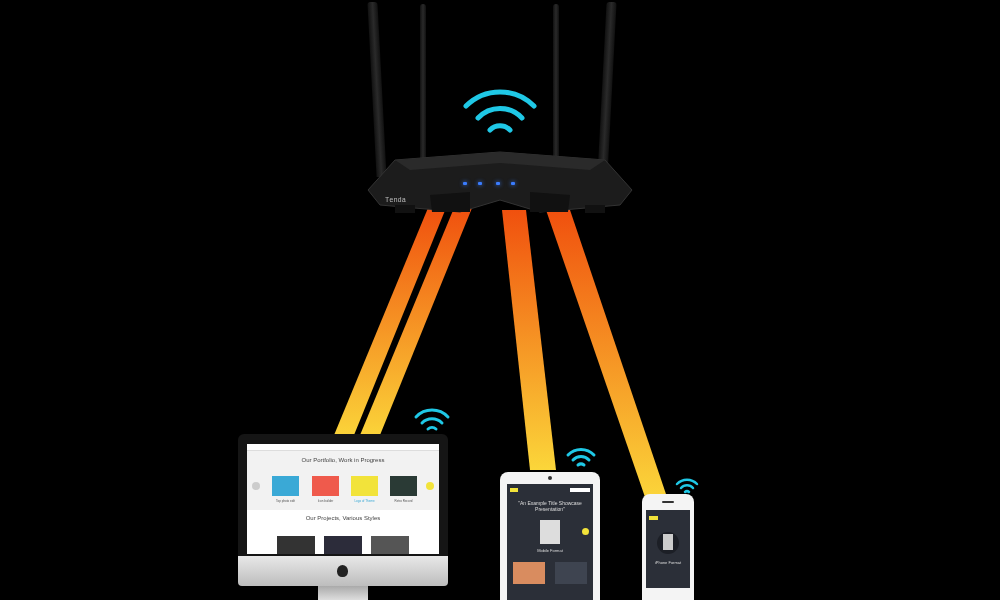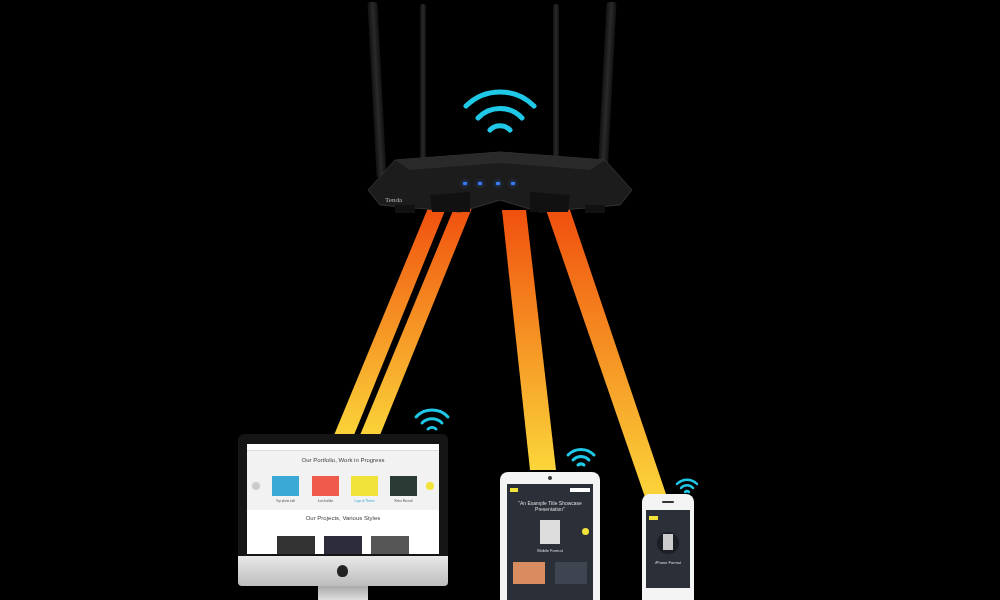--- a/index.html
+++ b/index.html
@@ -1,19 +1,19 @@
 <!DOCTYPE html>
 <html><head>
 <meta charset="utf-8">
 <style>
   html,body{margin:0;padding:0;background:#000;}
   body{width:1000px;height:600px;position:relative;overflow:hidden;font-family:"Liberation Sans",sans-serif;}
   svg.full{position:absolute;left:0;top:0;}
   .antenna{position:absolute;background:linear-gradient(90deg,#111,#2a2a2a,#111);border-radius:3px 3px 0 0;}
-  .brand{position:absolute;color:#bbb;font-size:7px;font-family:Liberation Serif, serif;}
+  .brand{position:absolute;color:#bbb;font-size:7px;font-family:Liberation Mono, monospace;}
   .led{position:absolute;width:4px;height:3px;background:#3a7cff;box-shadow:0 0 4px #3a7cff;border-radius:1px;}
   .imac{position:absolute;left:238px;top:434px;width:210px;height:166px;}
   .imac-frame{position:absolute;left:0;top:0;width:210px;height:122px;background:#151515;border-radius:6px 6px 0 0;}
   .imac-screen{position:absolute;left:9px;top:10px;width:192px;height:110px;background:#f2f2f2;overflow:hidden;}
   .imac-chin{position:absolute;left:0;top:122px;width:210px;height:30px;background:linear-gradient(#e8e8e8,#bdbdbd);border-radius:0 0 4px 4px;}
   .imac-stand{position:absolute;left:80px;top:152px;width:50px;height:14px;background:linear-gradient(#aaa,#ddd);}
   .scr-title{font-size:6px;color:#444;text-align:center;}
   .thumb{position:absolute;width:27px;height:20px;}
   .thumb-label{position:absolute;font-size:3px;color:#555;width:27px;text-align:center;}
   .ipad{position:absolute;left:500px;top:472px;width:100px;height:128px;background:#f4f4f4;border-radius:8px 8px 0 0;}

